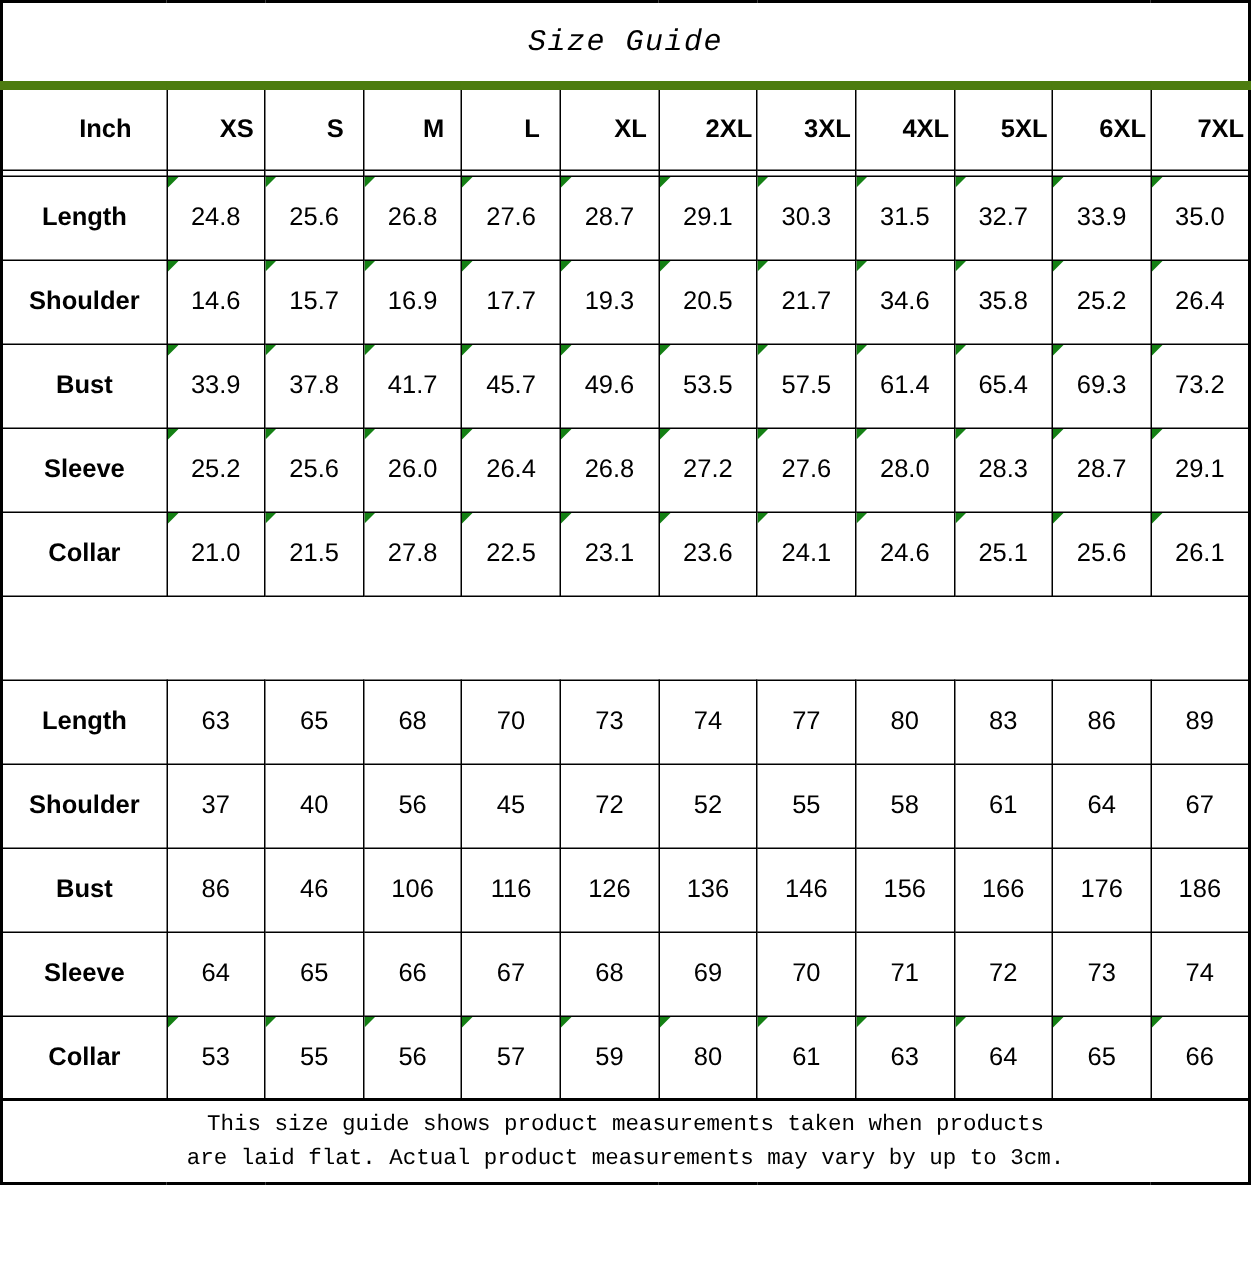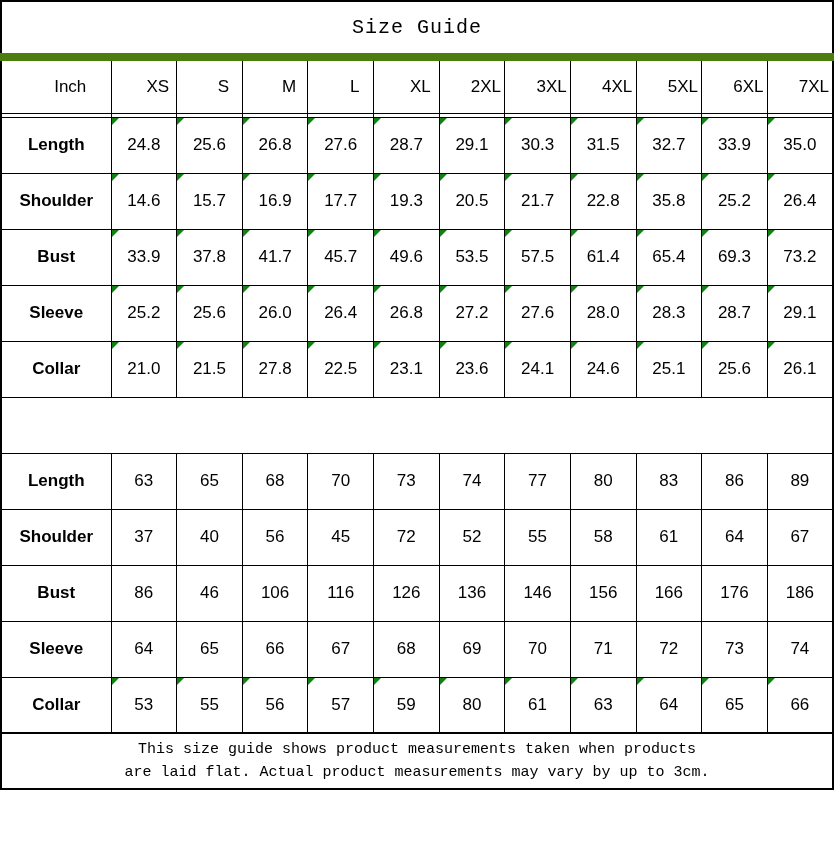--- a/index.html
+++ b/index.html
@@ -23,23 +23,24 @@
   tr.spacer-row { height: 4px; }
   tr.data-row   { height: 56px; }
   tr.gap-row    { height: 56px; }
   tr.footer-row { height: 56px; }
 
   .title-cell {
     font-family: "Liberation Mono", "DejaVu Sans Mono", monospace;
     font-size: 20px;
     font-weight: normal;
     letter-spacing: 1px;
-    border-bottom: 8px solid #4d7c0f;
-  }
-  tr.header-row th { font-size: 17px; font-weight: normal; padding-left: 28px; }
+    border-bottom: 6px solid #4d7c0f;
+    font-style: italic;
+  }
+  tr.header-row th { font-size: 17px; font-weight: bold; padding-left: 28px; }
   tr.data-row th.label-cell { font-size: 17px; font-weight: bold; text-align: center; }
   td.value-cell {
     font-size: 17px;
     font-weight: normal;
     position: relative;
   }
   tr.spacer-row td { padding: 0; line-height: 0; font-size: 0; }
   td.gap-cell { border: none; }
   .footer-cell {
     font-family: "Liberation Mono", "DejaVu Sans Mono", monospace;
@@ -124,21 +125,21 @@
       </tr>
       <tr class="data-row">
         <th class="label-cell">Shoulder</th>
         <td class="value-cell"><span class="flag"></span><span class="value-text">14.6</span></td>
         <td class="value-cell"><span class="flag"></span><span class="value-text">15.7</span></td>
         <td class="value-cell"><span class="flag"></span><span class="value-text">16.9</span></td>
         <td class="value-cell"><span class="flag"></span><span class="value-text">17.7</span></td>
         <td class="value-cell"><span class="flag"></span><span class="value-text">19.3</span></td>
         <td class="value-cell"><span class="flag"></span><span class="value-text">20.5</span></td>
         <td class="value-cell"><span class="flag"></span><span class="value-text">21.7</span></td>
-        <td class="value-cell"><span class="flag"></span><span class="value-text">22.8</span></td>
+        <td class="value-cell"><span class="flag"></span><span class="value-text">34.6</span></td>
         <td class="value-cell"><span class="flag"></span><span class="value-text">35.8</span></td>
         <td class="value-cell"><span class="flag"></span><span class="value-text">25.2</span></td>
         <td class="value-cell"><span class="flag"></span><span class="value-text">26.4</span></td>
       </tr>
       <tr class="data-row">
         <th class="label-cell">Bust</th>
         <td class="value-cell"><span class="flag"></span><span class="value-text">33.9</span></td>
         <td class="value-cell"><span class="flag"></span><span class="value-text">37.8</span></td>
         <td class="value-cell"><span class="flag"></span><span class="value-text">41.7</span></td>
         <td class="value-cell"><span class="flag"></span><span class="value-text">45.7</span></td>

